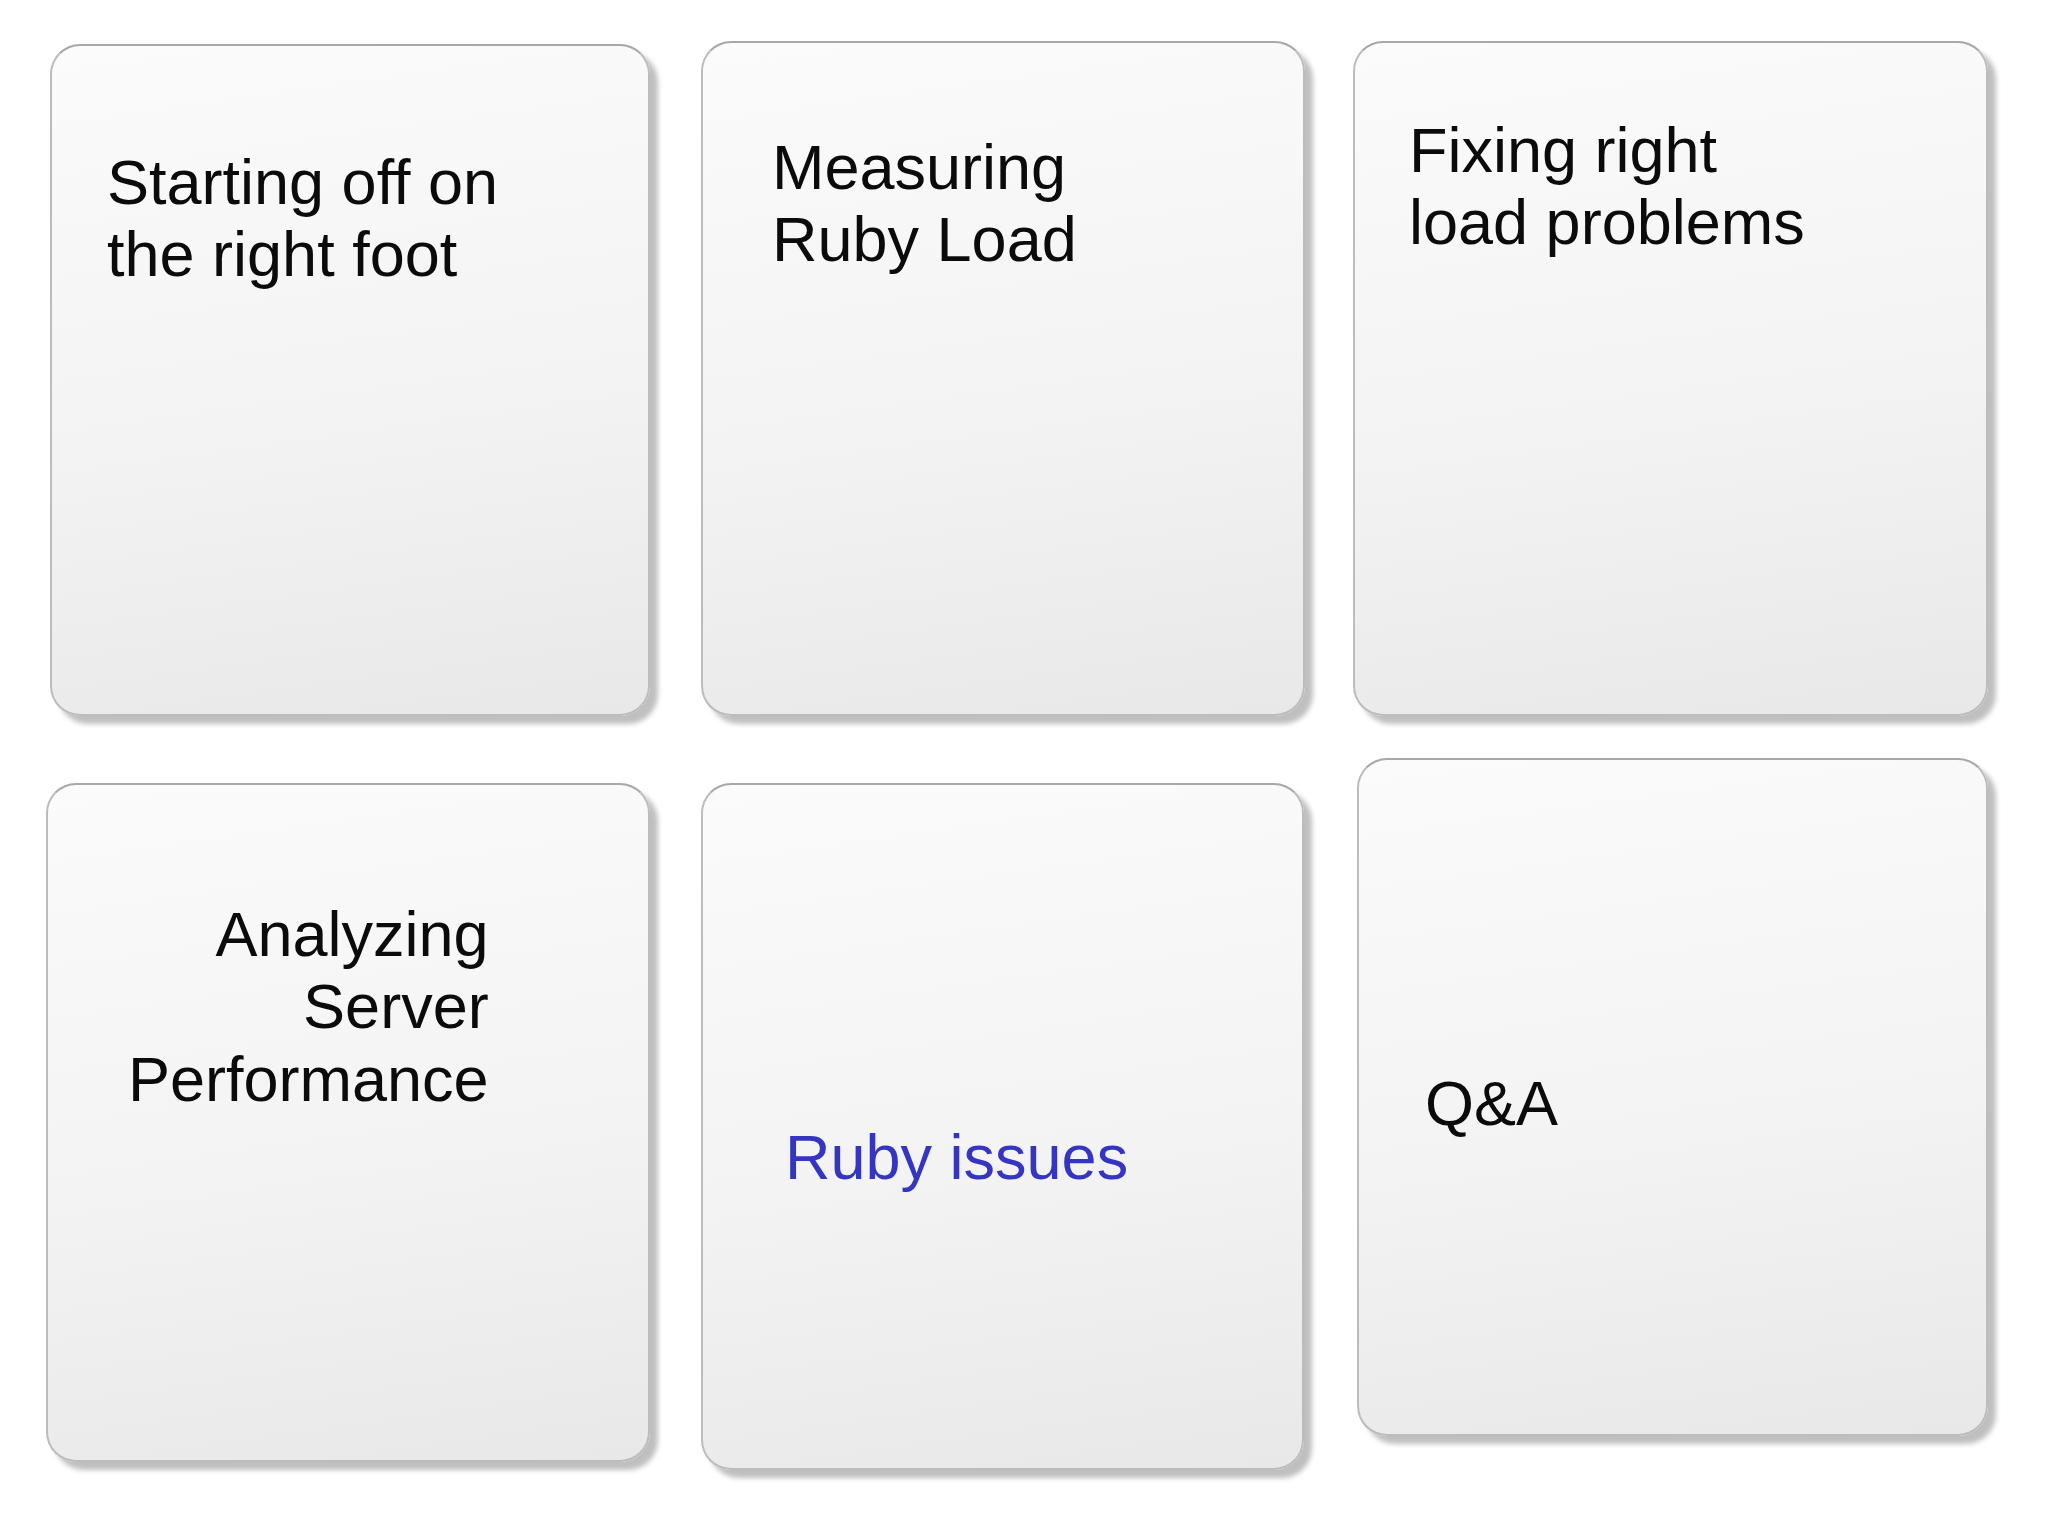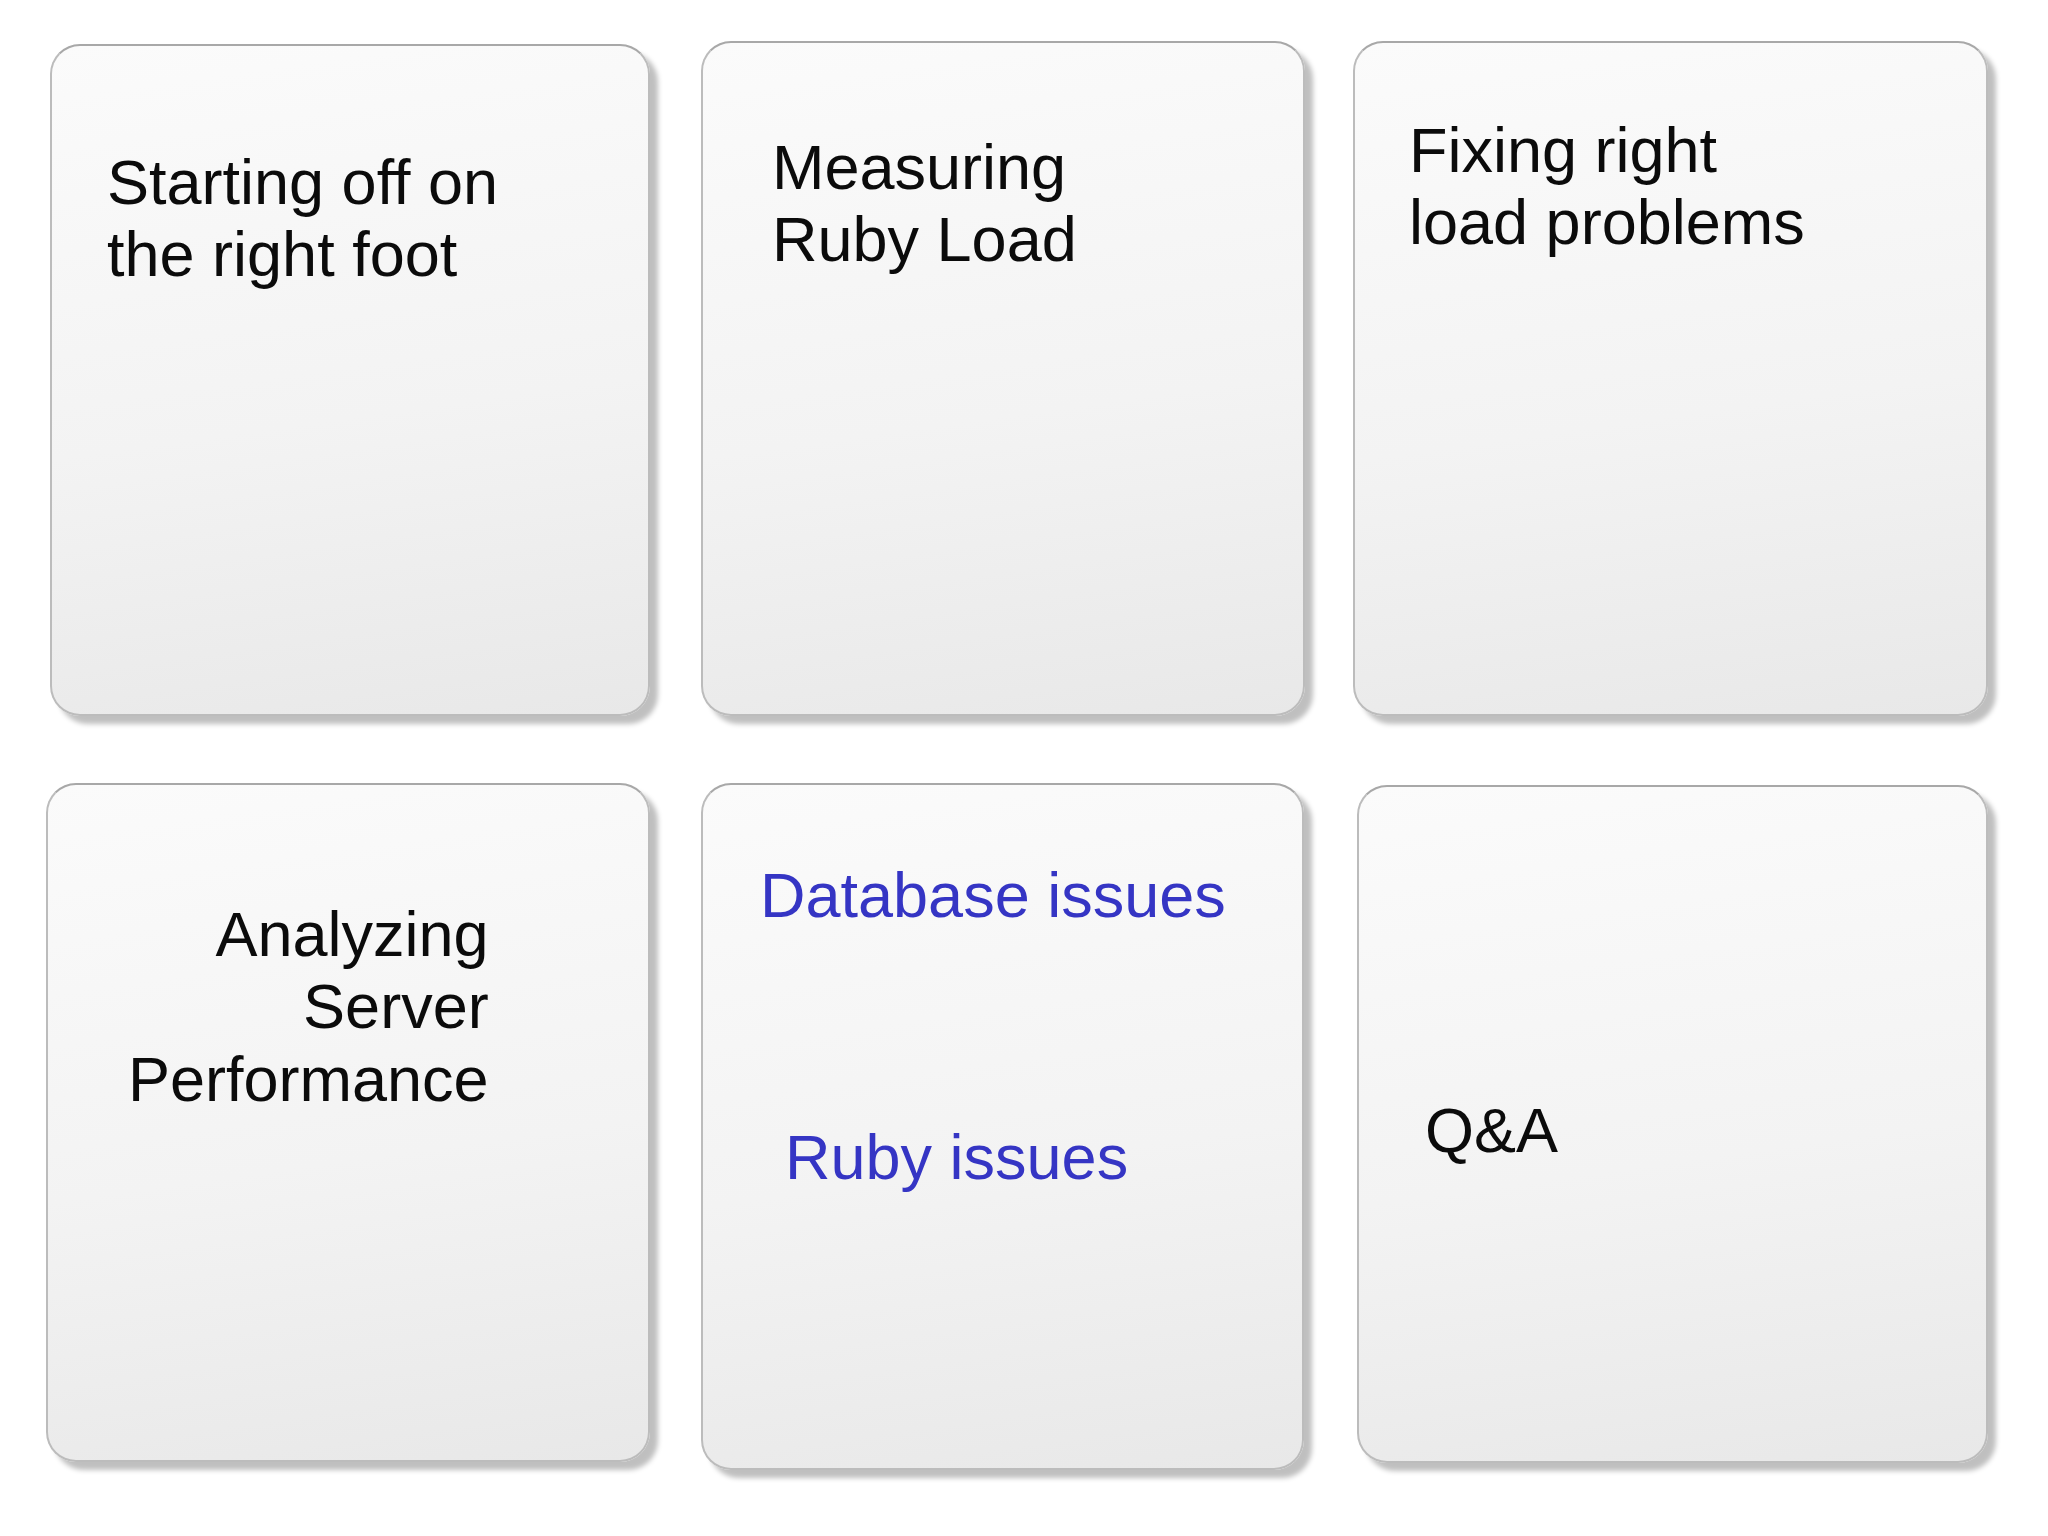--- a/index.html
+++ b/index.html
@@ -65,21 +65,20 @@
 load problems</p>
   </div>
 
   <div class="card" style="left:46px; top:783px; width:604px; height:679px;text-align:right;">
     <p class="card-text" style="left:80px; top:113px;">Analyzing
 Server
 Performance</p>
   </div>
 
   <div class="card" style="left:701px; top:783px; width:603px; height:687px;">
-    <a class="link-text" style="left:57px; top:74px;">Database issues</a>
     <a class="link-text" style="left:82px; top:336px;">Ruby issues</a>
   </div>
 
-  <div class="card" style="left:1357px; top:785px; width:631px; height:678px;">
+  <div class="card" style="left:1357px; top:758px; width:631px; height:678px;">
     <p class="card-text" style="left:66px; top:307px;">Q&amp;A</p>
   </div>
 
 </div>
 
 </body></html>

